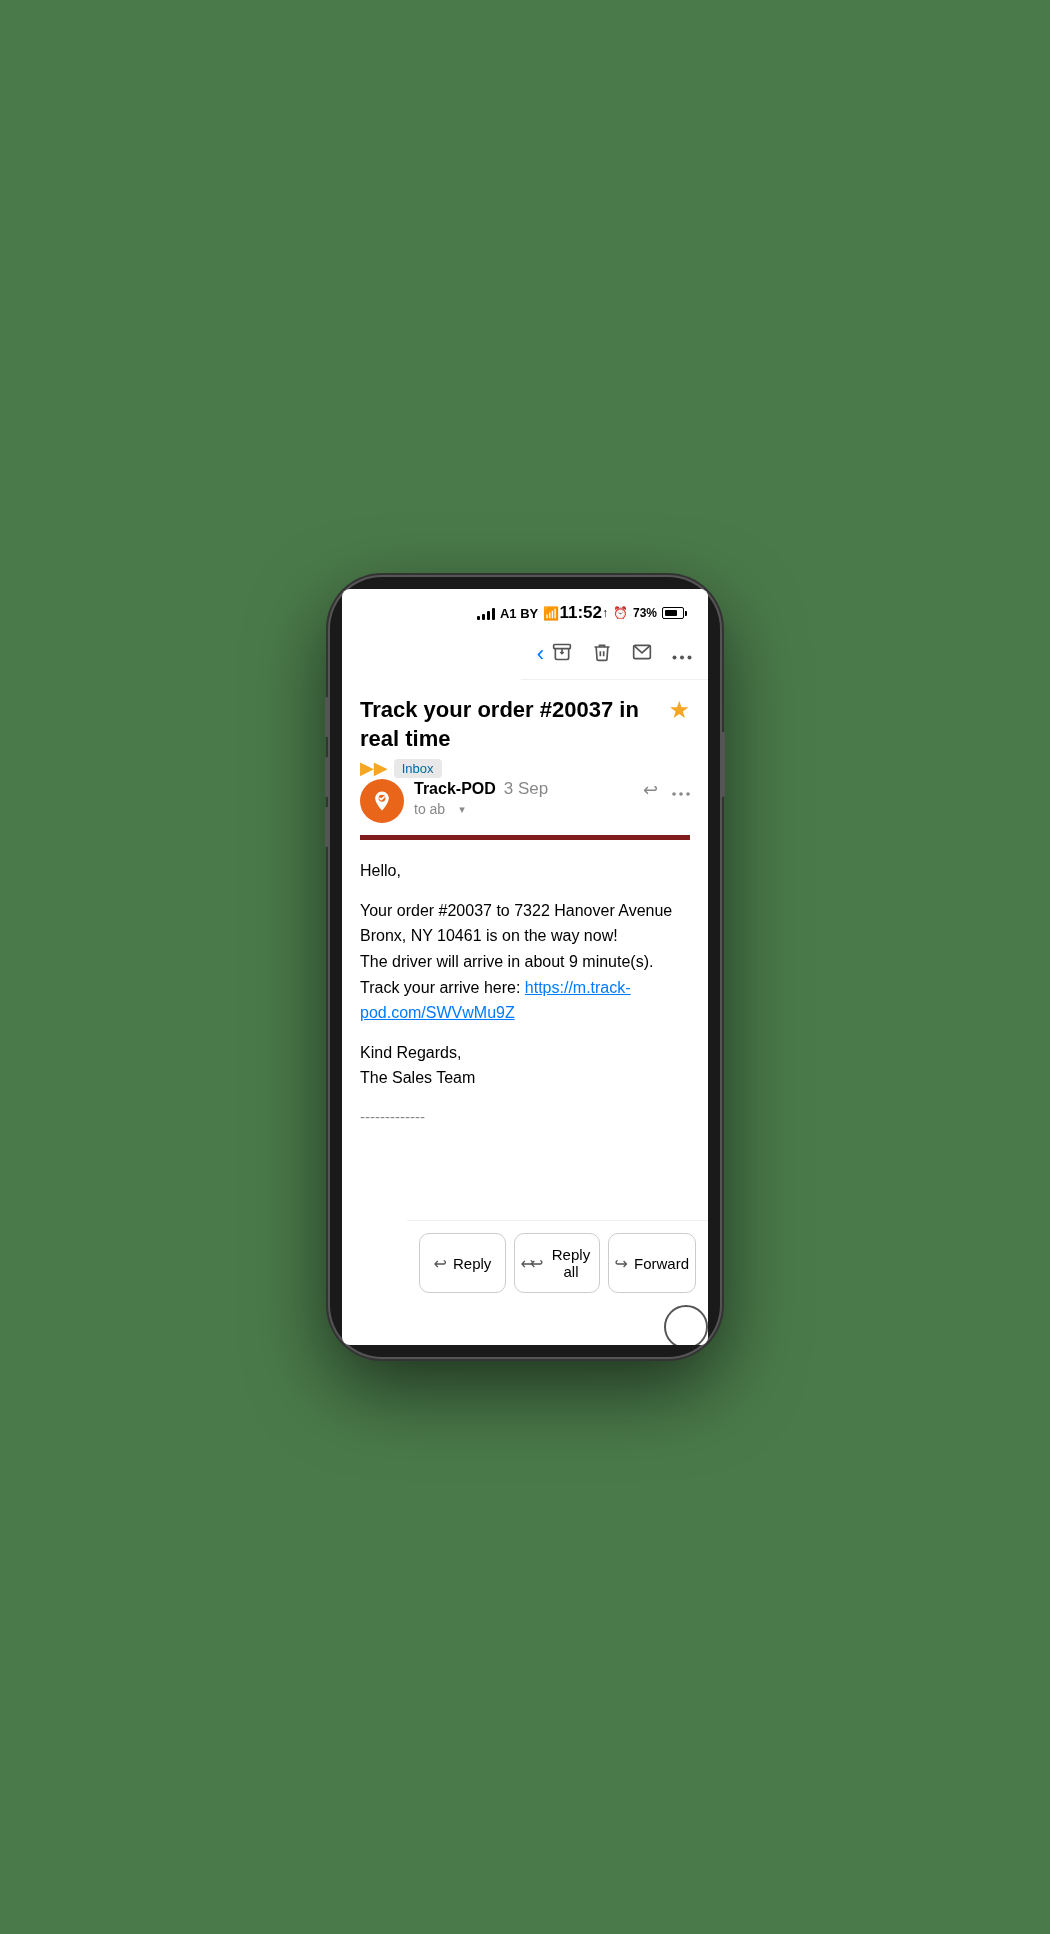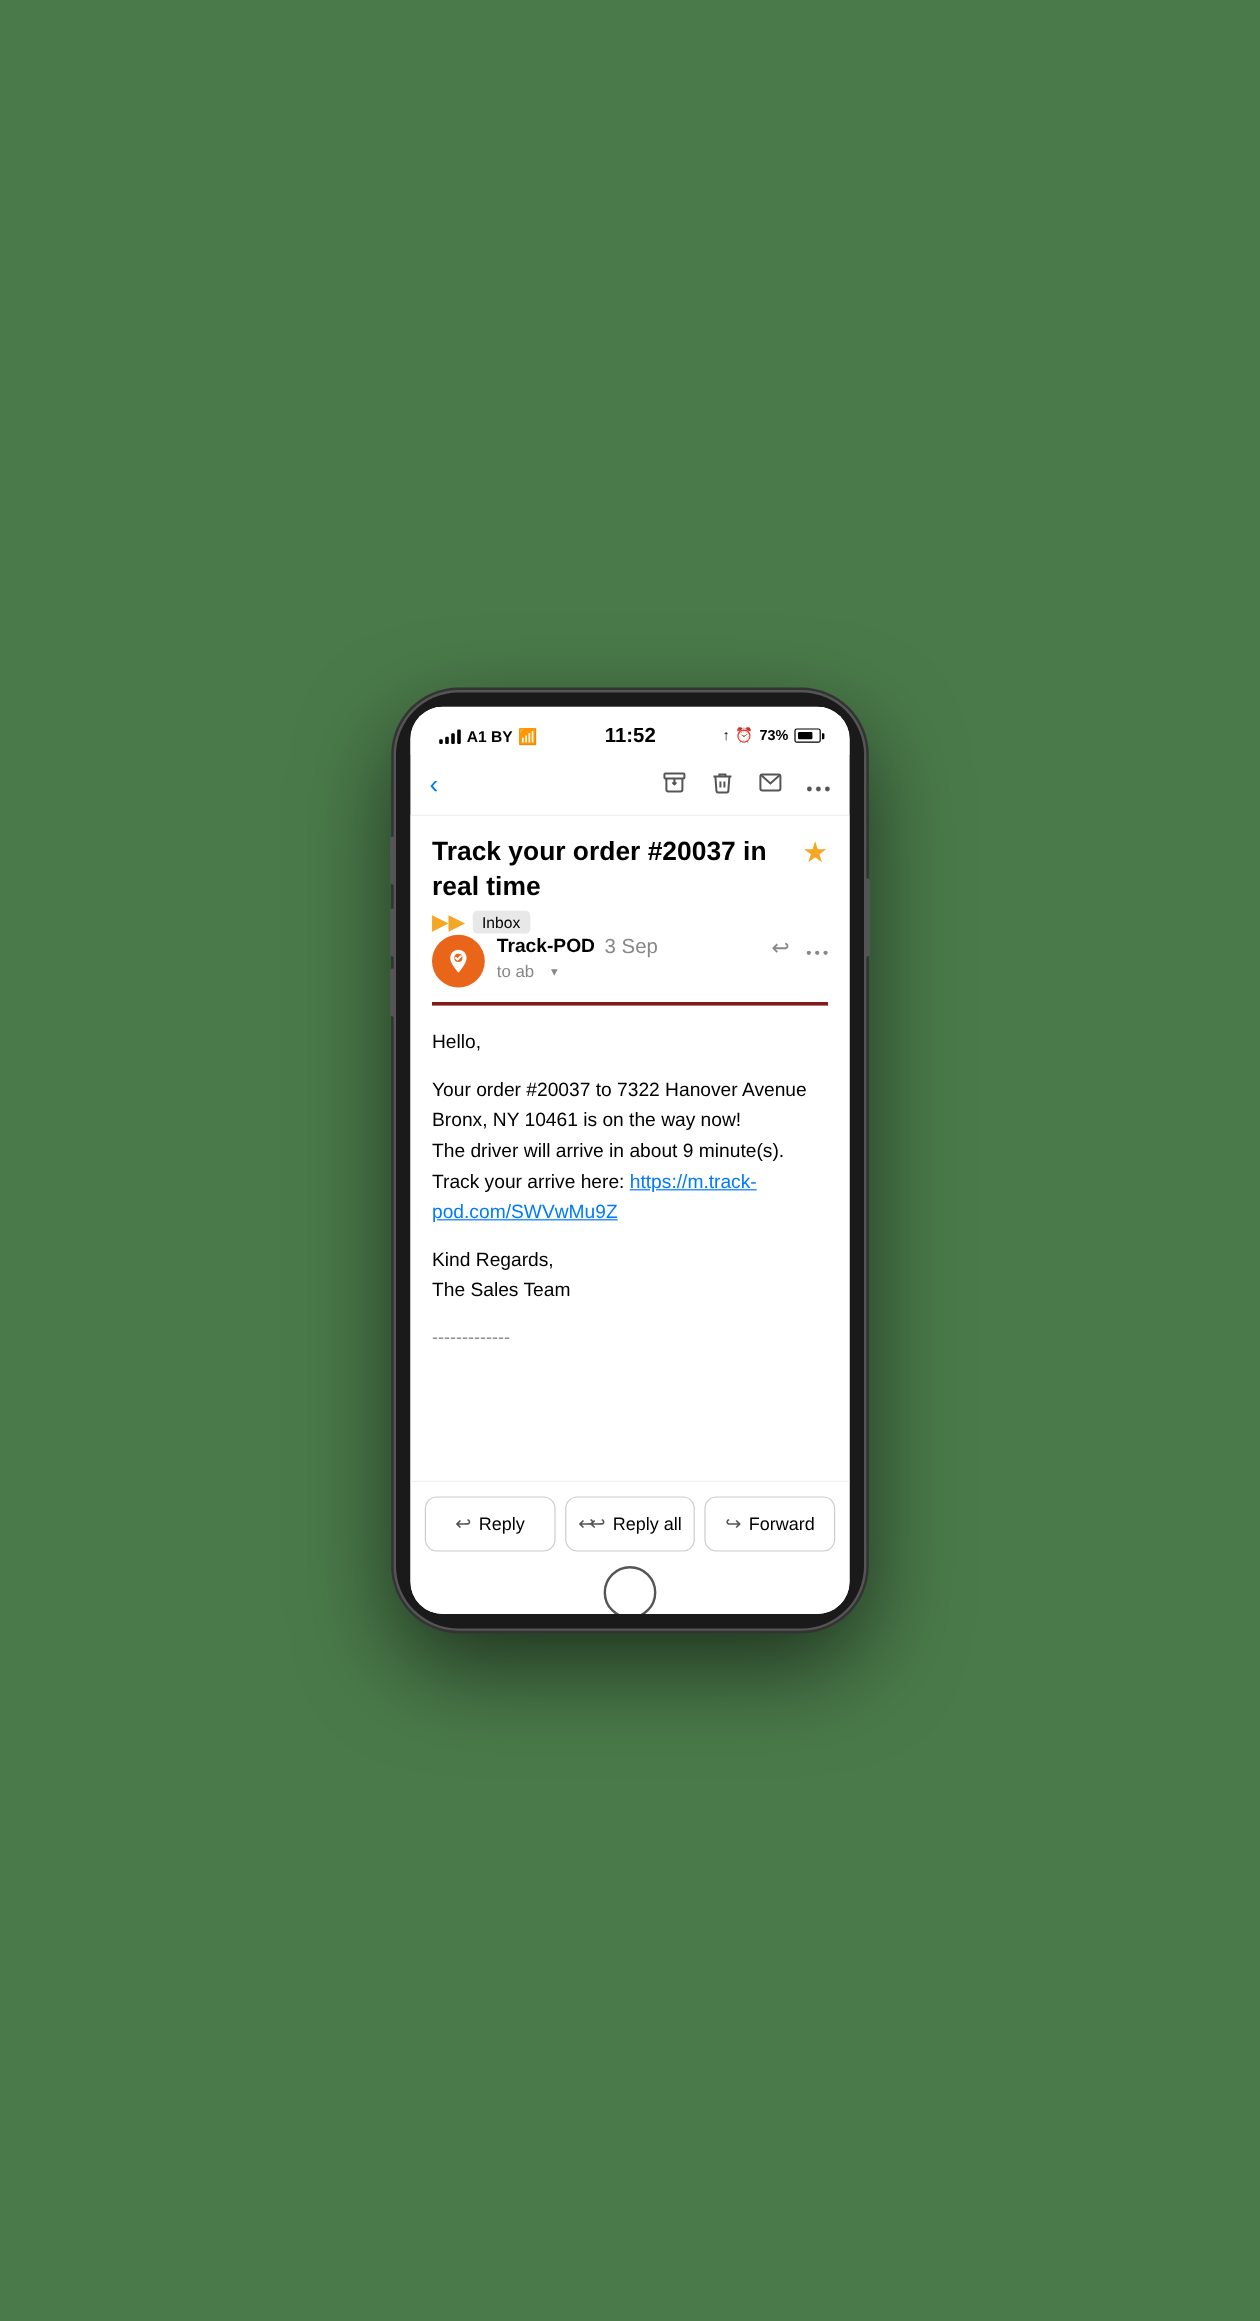--- a/index.html
+++ b/index.html
@@ -45,24 +45,25 @@
       width: 4px;
       height: 65px;
       background: #555;
       border-radius: 0 2px 2px 0;
     }
 
     .phone-inner {
       width: 100%;
       height: 100%;
       background: #fff;
-      border-radius: 27px;
+      border-radius: 8px;
       overflow: hidden;
       display: flex;
       flex-direction: column;
+      align-items: flex-end;
     }
 
     
     .status-bar {
       background: #fff;
       display: flex;
       align-items: center;
       justify-content: space-between;
       padding: 14px 24px 6px;
       font-size: 13px;
@@ -167,38 +168,38 @@
     }
     .badge-arrow {
       color: #f5a623;
       font-size: 18px;
     }
     .inbox-badge {
       background: #e8e8e8;
       border-radius: 4px;
       padding: 2px 8px;
       font-size: 13px;
-      color: #000000;
+      color: #0369a1;
       font-weight: 500;
     }
     .star-icon {
       color: #f5a623;
       font-size: 24px;
       margin-left: 8px;
       flex-shrink: 0;
       align-self: flex-start;
     }
 
     
     .sender-row {
       display: flex;
       align-items: flex-start;
       margin-bottom: 18px;
       padding-bottom: 12px;
-      border-bottom: 3px solid #7f1d1d;
+      border-bottom: 5px solid #7f1d1d;
     }
     .sender-avatar {
       width: 44px;
       height: 44px;
       border-radius: 50%;
       background: #e8651a;
       display: flex;
       align-items: center;
       justify-content: center;
       margin-right: 10px;

